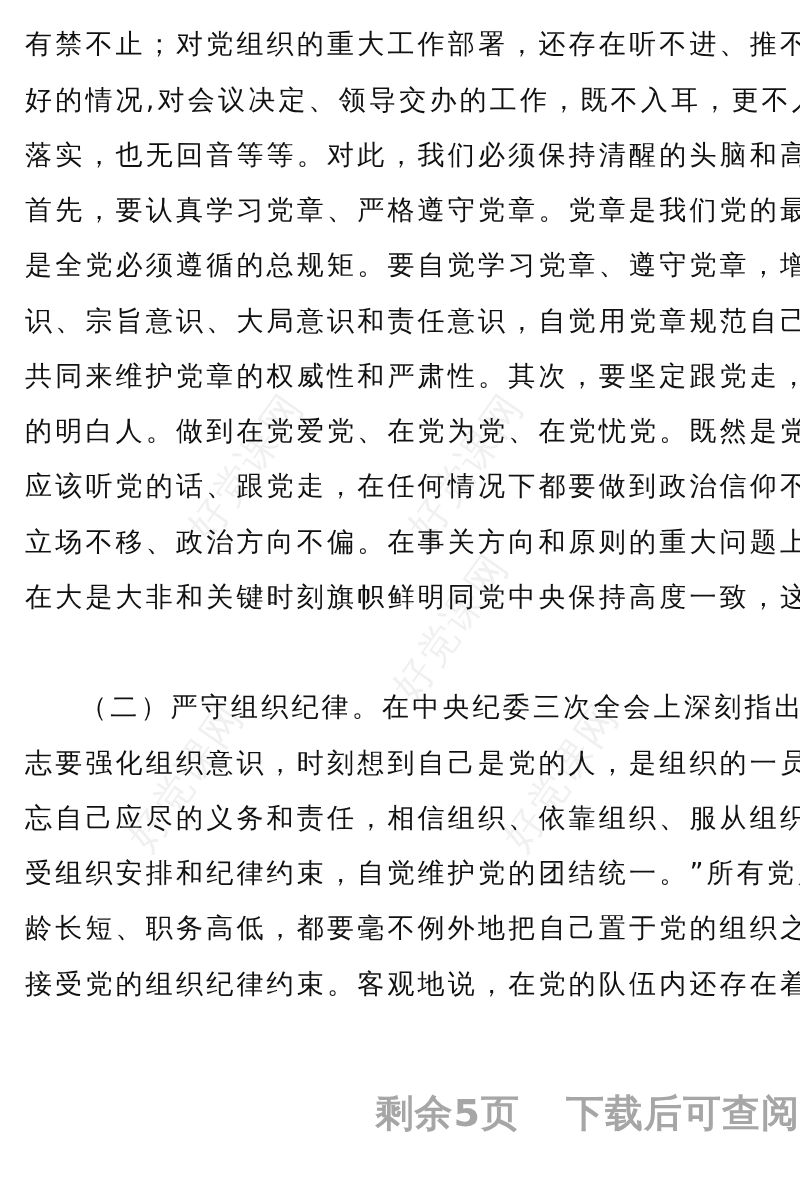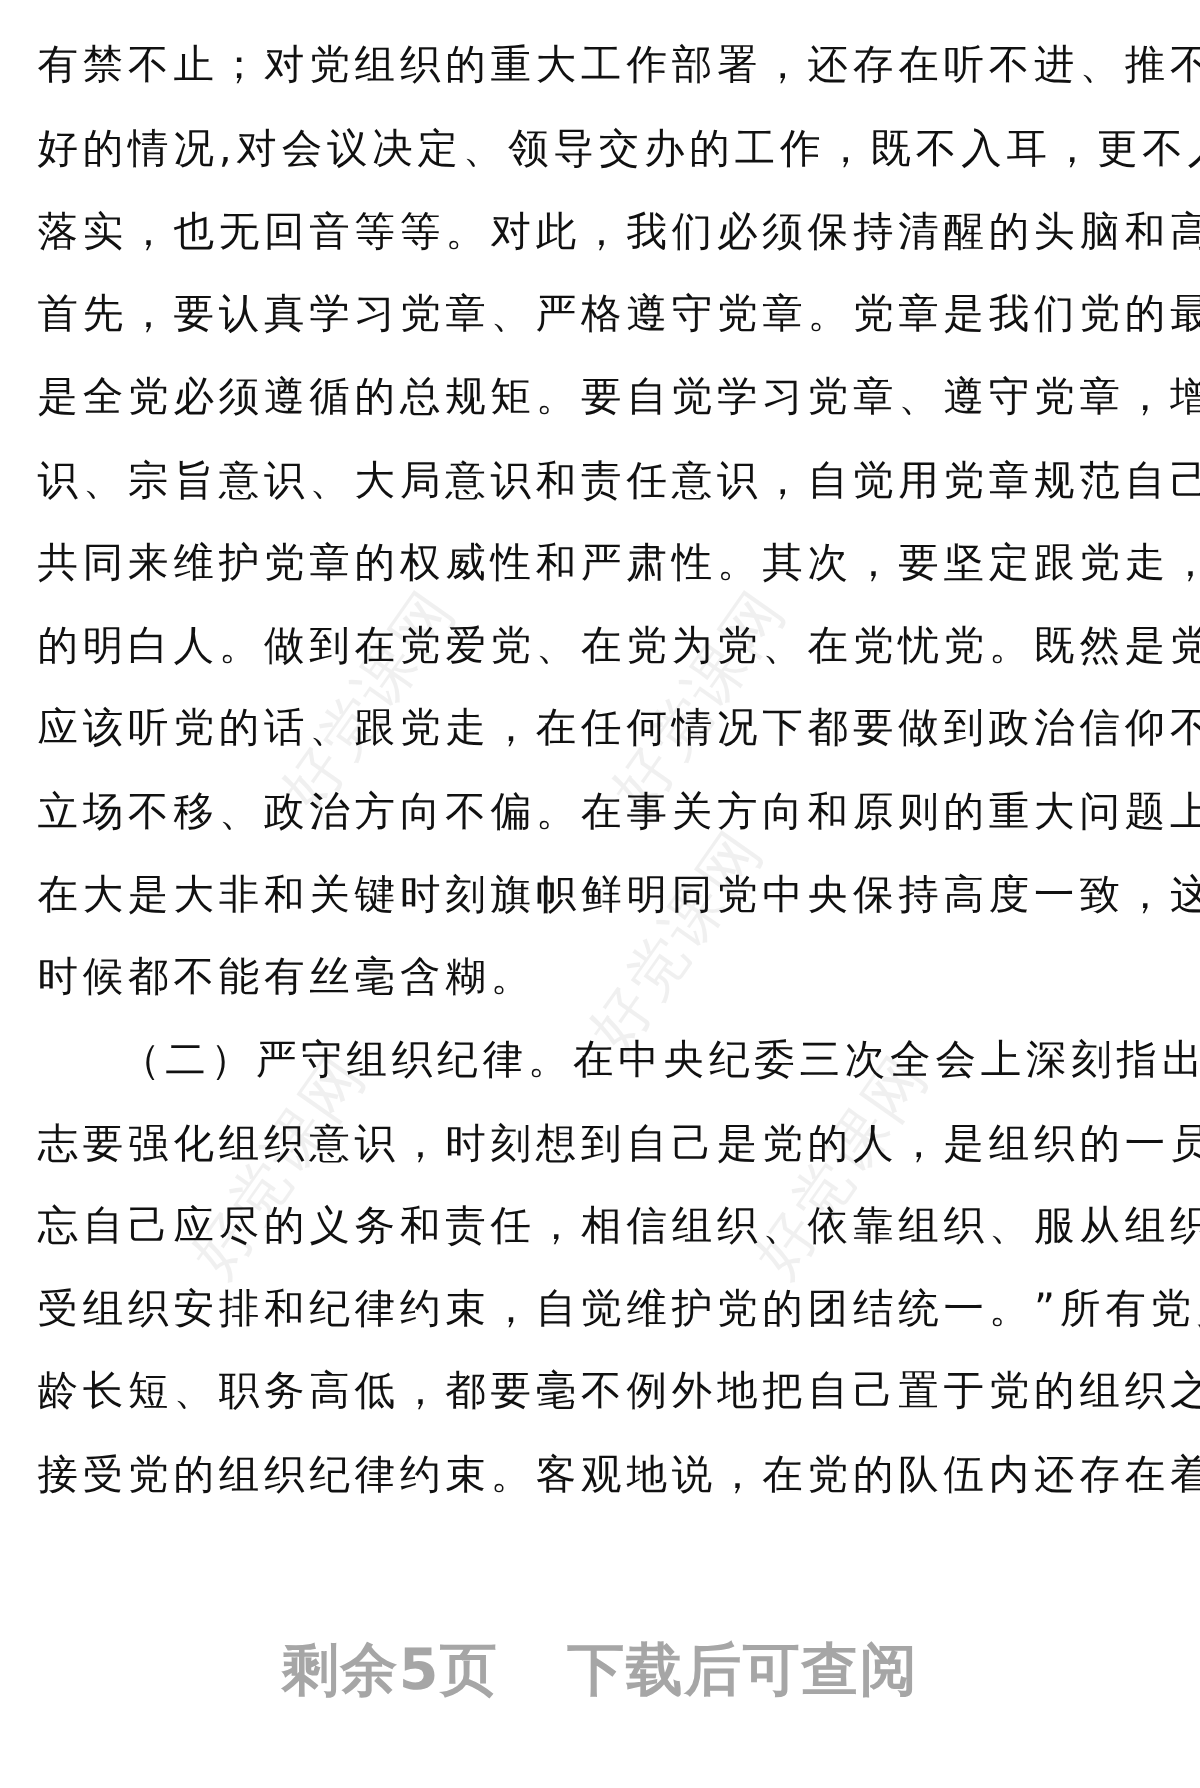--- a/index.html
+++ b/index.html
@@ -40,21 +40,21 @@
       transform-origin: left top;
       white-space: nowrap;
       pointer-events: none;
       letter-spacing: 2px;
     }
     .footer {
       position: absolute;
       left: 0;
       top: 1088px;
       width: 800px;
-      text-align: center;
+      text-align: right;
       font-size: 38px;
       font-weight: bold;
       color: #a6a6a6;
       letter-spacing: 1px;
     }
     .footer .gap { display: inline-block; width: 46px; }
   </style>
 </head>
 <body>
 
@@ -70,21 +70,20 @@
   <div class="line" style="top:80px;">好的情况,对会议决定、领导交办的工作，既不入耳，更不入心，既不</div>
   <div class="line" style="top:135px;">落实，也无回音等等。对此，我们必须保持清醒的头脑和高度警觉。</div>
   <div class="line" style="top:190px;">首先，要认真学习党章、严格遵守党章。党章是我们党的最高章程，</div>
   <div class="line" style="top:245px;">是全党必须遵循的总规矩。要自觉学习党章、遵守党章，增强党章意</div>
   <div class="line" style="top:301px;">识、宗旨意识、大局意识和责任意识，自觉用党章规范自己的言行，</div>
   <div class="line" style="top:356px;">共同来维护党章的权威性和严肃性。其次，要坚定跟党走，做政治上</div>
   <div class="line" style="top:411px;">的明白人。做到在党爱党、在党为党、在党忧党。既然是党的人，就</div>
   <div class="line" style="top:466px;">应该听党的话、跟党走，在任何情况下都要做到政治信仰不变、政治</div>
   <div class="line" style="top:522px;">立场不移、政治方向不偏。在事关方向和原则的重大问题上立场坚定，</div>
   <div class="line" style="top:577px;">在大是大非和关键时刻旗帜鲜明同党中央保持高度一致，这一点任何</div>
-  <div class="line" style="top:632px;">时候都不能有丝毫含糊。</div>
   <div class="line indent" style="top:687px; left:80px;">（二）严守组织纪律。在中央纪委三次全会上深刻指出，“全党同</div>
   <div class="line" style="top:743px;">志要强化组织意识，时刻想到自己是党的人，是组织的一员，时刻不</div>
   <div class="line" style="top:798px;">忘自己应尽的义务和责任，相信组织、依靠组织、服从组织，自觉接</div>
   <div class="line" style="top:853px;">受组织安排和纪律约束，自觉维护党的团结统一。”所有党员，不论党</div>
   <div class="line" style="top:908px;">龄长短、职务高低，都要毫不例外地把自己置于党的组织之下，自觉</div>
   <div class="line" style="top:964px;">接受党的组织纪律约束。客观地说，在党的队伍内还存在着令人担忧</div>
 
   <div class="footer">
     <span>剩余5页</span><span class="gap"></span><span>下载后可查阅</span>
   </div>

